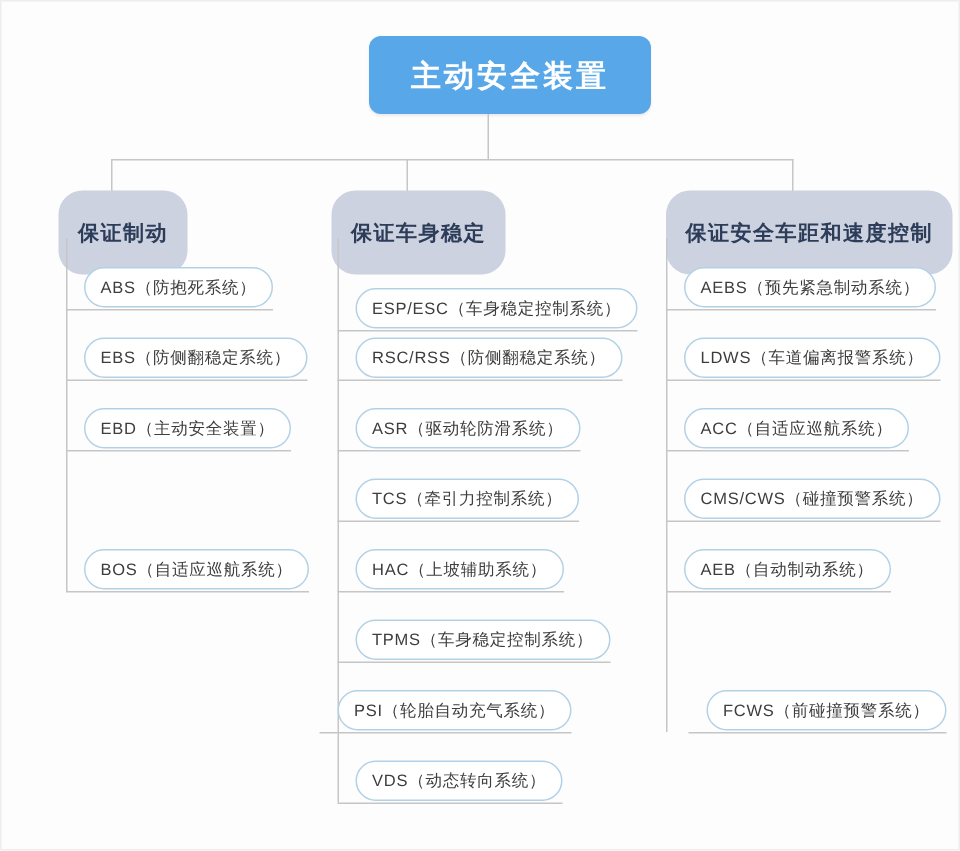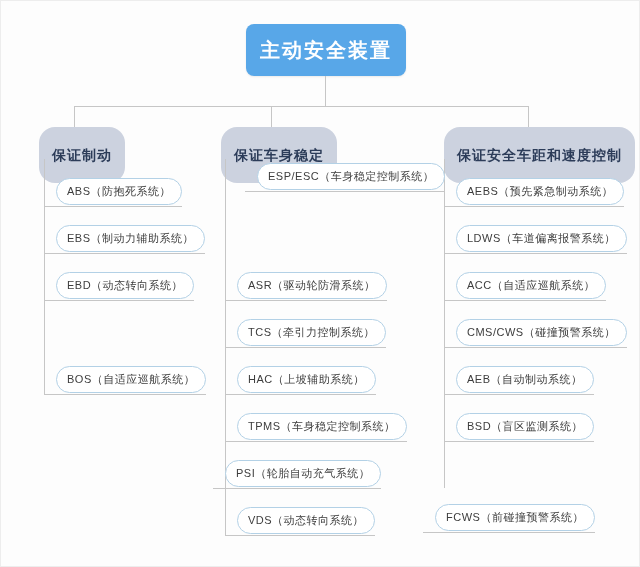--- a/index.html
+++ b/index.html
@@ -13,21 +13,21 @@
     position:relative; width:640px; height:567px;
     background:var(--canvas-bg);
     border:1px solid #ededed; box-sizing:border-box;
     font-family:"Liberation Sans","DejaVu Sans",sans-serif;
     overflow:hidden;
   }
   .line{position:absolute; background:var(--line);}
   .hline{height:1px;}
   .vline{width:1px;}
   .root-node{
-    position:absolute; left:245px; top:23px; width:160px; height:52px;
+    position:absolute; left:245px; top:23px; width:188px; height:52px;
     background:var(--root-bg); border-radius:8px;
     color:var(--root-text); font-size:20px; font-weight:bold; letter-spacing:2px;
     display:flex; align-items:center; justify-content:center;
     box-shadow:0 1px 2px rgba(0,0,0,0.08);
   }
   .branch-pill{
     position:absolute; top:126px; height:32px; line-height:32px;
     padding:12px 13px; background:var(--branch-bg); border-radius:16px;
     color:var(--branch-text); font-size:14px; font-weight:bold; letter-spacing:1px;
     white-space:nowrap;
@@ -61,31 +61,34 @@
   <div class="branch-pill" style="left:443px;">保证安全车距和速度控制</div>
 
   <div class="line vline" style="left:43px;  top:158px; height:235px;"></div>
   <div class="line vline" style="left:224px; top:158px; height:376px;"></div>
   <div class="line vline" style="left:443px; top:158px; height:329px;"></div>
 
   <div class="leaf-row" style="left:43px; top:177px;">
     <span class="leaf-pill">ABS（防抱死系统）</span>
   </div>
   <div class="leaf-row" style="left:43px; top:224px;">
-    <span class="leaf-pill">EBS（制动力辅助系统）</span>
+    <span class="leaf-pill">EBS（防侧翻稳定系统）</span>
   </div>
   <div class="leaf-row" style="left:43px; top:271px;">
-    <span class="leaf-pill">EBD（动态转向系统）</span>
+    <span class="leaf-pill">EBD（主动安全装置）</span>
   </div>
   <div class="leaf-row" style="left:43px; top:365px;">
     <span class="leaf-pill">BOS（自适应巡航系统）</span>
   </div>
 
-  <div class="leaf-row" style="left:224px; top:162px;margin-left:20px;">
+  <div class="leaf-row" style="left:224px; top:191px;">
     <span class="leaf-pill">ESP/ESC（车身稳定控制系统）</span>
+  </div>
+  <div class="leaf-row" style="left:224px; top:224px;">
+    <span class="leaf-pill">RSC/RSS（防侧翻稳定系统）</span>
   </div>
   <div class="leaf-row" style="left:224px; top:271px;">
     <span class="leaf-pill">ASR（驱动轮防滑系统）</span>
   </div>
   <div class="leaf-row" style="left:224px; top:318px;">
     <span class="leaf-pill">TCS（牵引力控制系统）</span>
   </div>
   <div class="leaf-row" style="left:224px; top:365px;">
     <span class="leaf-pill">HAC（上坡辅助系统）</span>
   </div>
@@ -107,20 +110,17 @@
   </div>
   <div class="leaf-row" style="left:443px; top:271px;">
     <span class="leaf-pill">ACC（自适应巡航系统）</span>
   </div>
   <div class="leaf-row" style="left:443px; top:318px;">
     <span class="leaf-pill">CMS/CWS（碰撞预警系统）</span>
   </div>
   <div class="leaf-row" style="left:443px; top:365px;">
     <span class="leaf-pill">AEB（自动制动系统）</span>
   </div>
-  <div class="leaf-row" style="left:443px; top:412px;">
-    <span class="leaf-pill">BSD（盲区监测系统）</span>
-  </div>
-  <div class="leaf-row" style="left:422px; top:459px;margin-top:44px;">
+  <div class="leaf-row" style="left:458px; top:459px;">
     <span class="leaf-pill">FCWS（前碰撞预警系统）</span>
   </div>
 
 </div>
 
 </body></html>

